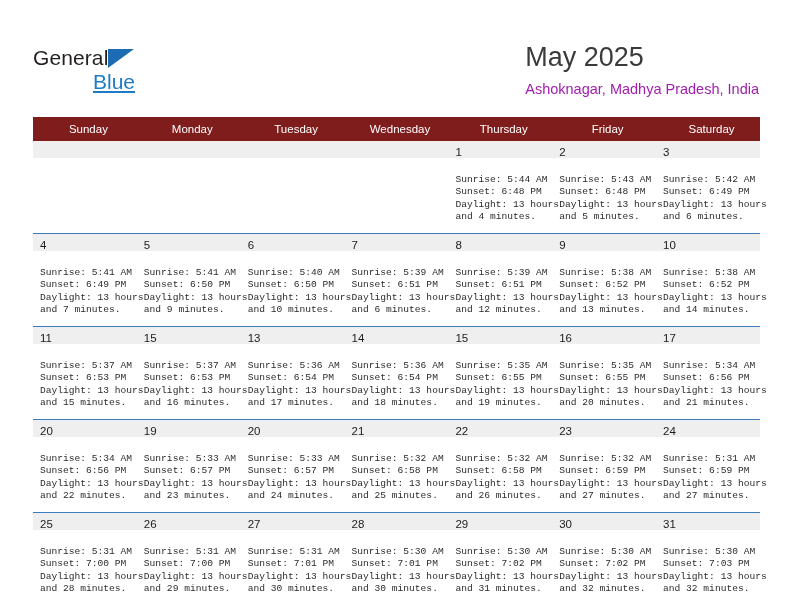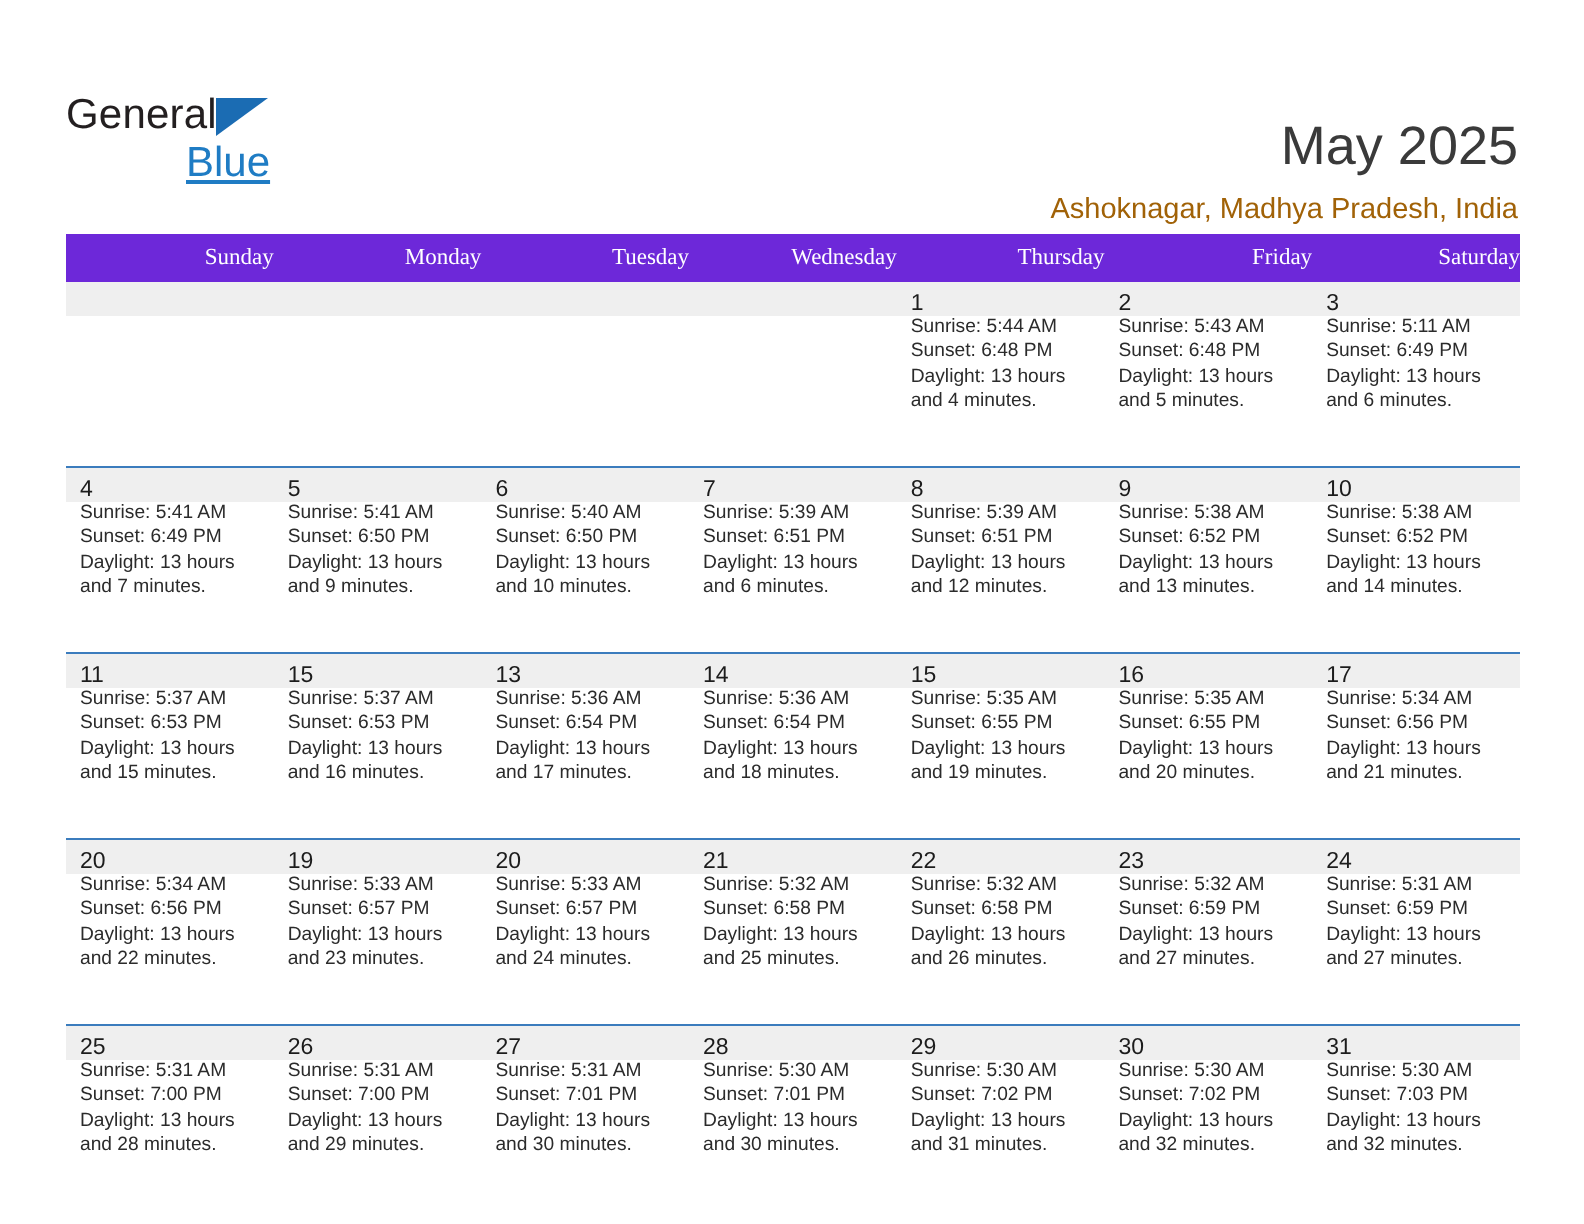--- a/index.html
+++ b/index.html
@@ -61,58 +61,56 @@
     top: 24px;
     font-size: 21px;
     color: #1f7cc4;
     line-height: 25px;
     text-decoration: underline;
   }
 
   .title-block {
     position: absolute;
     right: 0;
-    top: 16px;
-    text-align: right;
+    top: 0;
   }
   .month-title {
     font-size: 27px;
     color: #3a3a3a;
     line-height: 33px;
     white-space: nowrap;
   }
   .location-title {
     font-size: 14.5px;
-    color: #a16207;
+    color: #a21caf;
     line-height: 20px;
     margin-top: 5px;
     white-space: nowrap;
   }
 
   
   .calendar {
     position: absolute;
     left: 33px;
     top: 104px;
     width: 727px;
     border-collapse: collapse;
     table-layout: fixed;
   }
   .calendar col { width: 103.857px; }
 
   .calendar thead th {
-    background: #6d28d9;
+    background: #7f1d1d;
     color: #ffffff;
     font-size: 11.5px;
     font-weight: normal;
-    text-align: right;
+    text-align: center;
     padding: 5px 0 6px 7px;
     height: 13px;
     vertical-align: middle;
-    font-family: Liberation Serif, serif;
   }
 
   .calendar tbody td {
     vertical-align: top;
     padding: 0;
     height: 92px;
     border-top: 1.5px solid #3b7cbd;
     background: #ffffff;
   }
   .calendar tbody tr:first-child td {
@@ -129,24 +127,25 @@
     padding: 1px 0 0 7px;
     box-sizing: border-box;
   }
   .daynum {
     font-size: 11.5px;
     color: #1c1c1c;
     line-height: 15px;
   }
   .cell.empty .daynum-strip { background: #efefef; }
   .details {
-    padding: 0 6px 0 7px;
+    padding: 16px 6px 0 7px;
     font-size: 9.6px;
     line-height: 12.4px;
     color: #2b2b2b;
+    font-family: Liberation Mono, monospace;
   }
   .details div { white-space: nowrap; }
 </style>
 </head>
 <body>
 
 <div class="page">
 
   <div class="header">
 
@@ -225,21 +224,21 @@
                 <div>Sunset: 6:48 PM</div>
                 <div>Daylight: 13 hours</div>
                 <div>and 5 minutes.</div>
               </div>
             </div>
           </td>
           <td>
             <div class="cell">
               <div class="daynum-strip"><span class="daynum">3</span></div>
               <div class="details">
-                <div>Sunrise: 5:11 AM</div>
+                <div>Sunrise: 5:42 AM</div>
                 <div>Sunset: 6:49 PM</div>
                 <div>Daylight: 13 hours</div>
                 <div>and 6 minutes.</div>
               </div>
             </div>
           </td>
         </tr>
         <tr>
           <td>
             <div class="cell">

